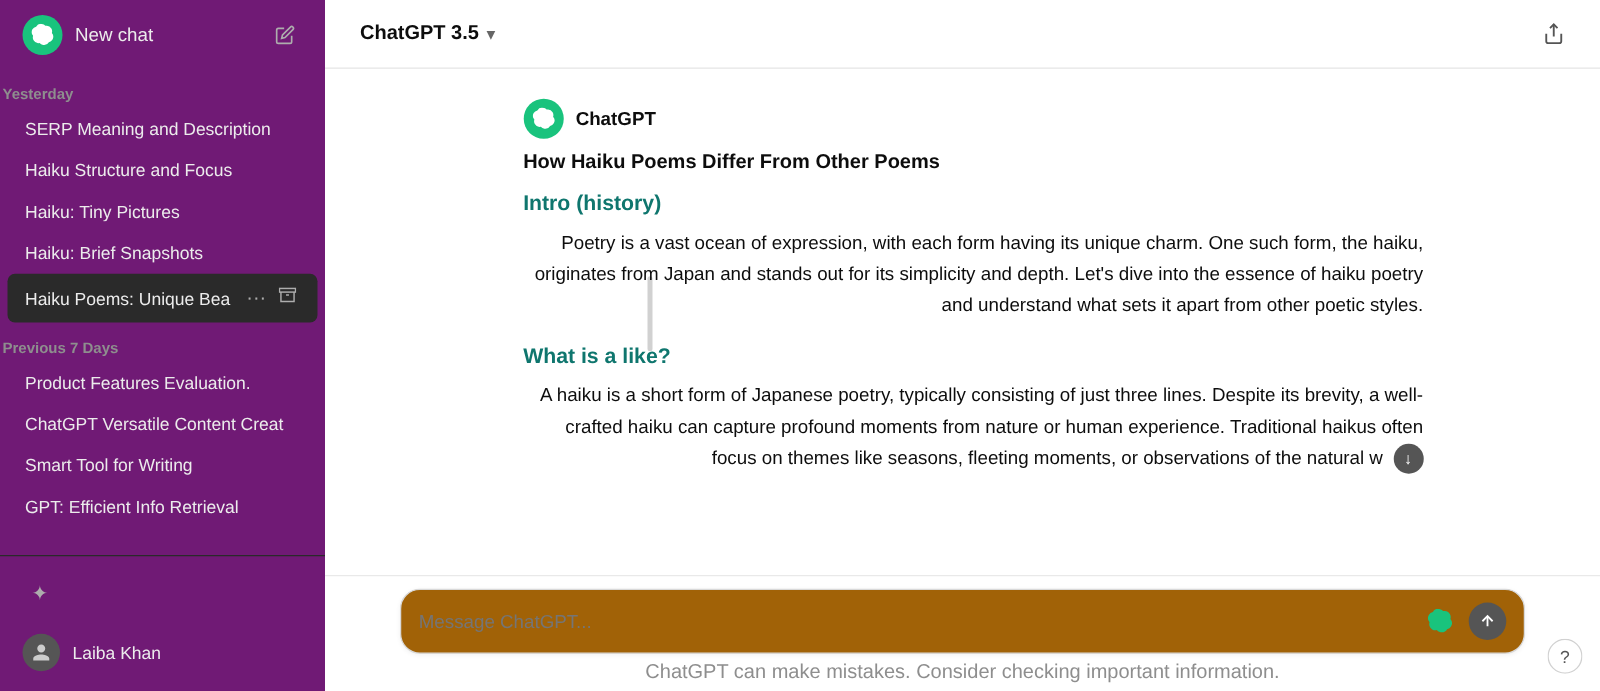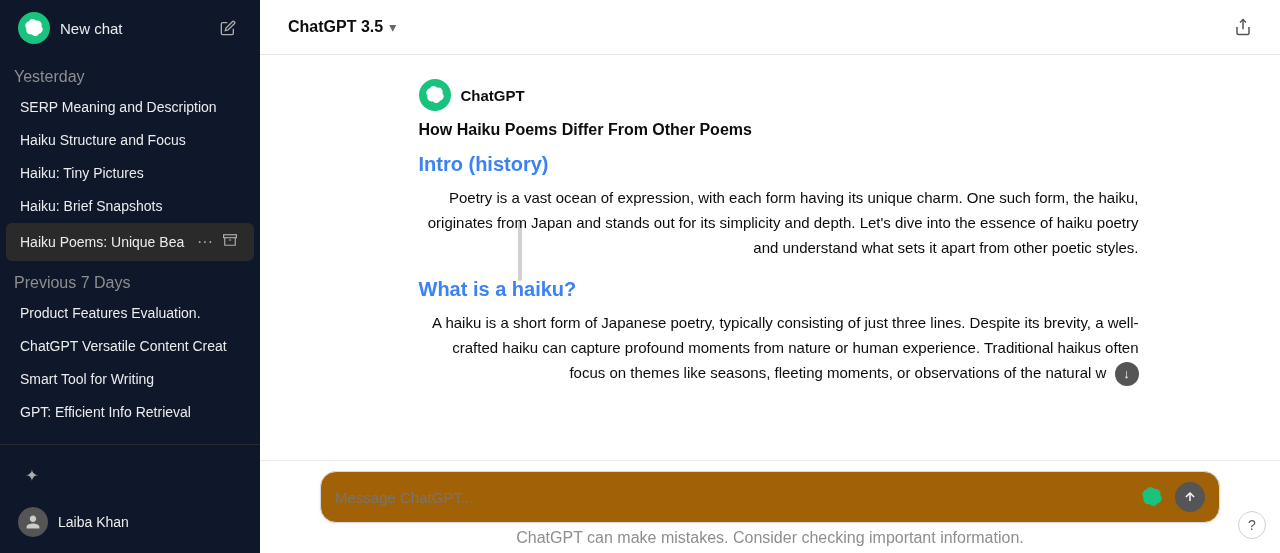--- a/index.html
+++ b/index.html
@@ -2,21 +2,21 @@
 <html><head>
   <meta charset="utf-8">
   <style>
     * { margin: 0; padding: 0; box-sizing: border-box; }
     body { font-family: -apple-system, BlinkMacSystemFont, 'Segoe UI', sans-serif; background: #fff; display: flex; height: 553px; overflow: hidden; }
 
     
     #sidebar {
       width: 260px;
       min-width: 260px;
-      background: #0f172a;
+      background: #701a75;
       color: #ececec;
       display: flex;
       flex-direction: column;
       height: 553px;
       overflow: hidden;
     }
 
     #sidebar-header {
       display: flex;
       align-items: center;
@@ -55,24 +55,24 @@
       height: 28px;
       display: flex;
       align-items: center;
       justify-content: center;
       border-radius: 6px;
       cursor: pointer;
       color: #adadad;
     }
 
     .sidebar-section-label {
-      font-size: 16px;
+      font-size: 12px;
       color: #8e8e8e;
-      padding: 12px 14px 4px 14px;
-      font-weight: 400;
+      padding: 12px 14px 4px 2px;
+      font-weight: 700;
     }
 
     .sidebar-item {
       padding: 8px 14px;
       font-size: 14px;
       color: #ececec;
       cursor: pointer;
       border-radius: 6px;
       margin: 1px 6px;
       white-space: nowrap;
@@ -266,23 +266,23 @@
     }
 
     .response-title {
       font-size: 16px;
       font-weight: 700;
       color: #0d0d0d;
       margin-bottom: 14px;
     }
 
     .section-heading {
-      font-size: 20px;
+      font-size: 17px;
       font-weight: 700;
-      color: #3b82f6;
+      color: #0f766e;
       margin-bottom: 10px;
     }
 
     .response-body {
       font-size: 15px;
       line-height: 1.65;
       color: #0d0d0d;
       margin-bottom: 18px;
       position: relative;
       text-align: right;
@@ -491,21 +491,21 @@
       </div>
 
       <div class="response-title">How Haiku Poems Differ From Other Poems</div>
 
       <div>
         <div class="section-heading">Intro (history)</div>
         <div class="response-body">Poetry is a vast ocean of expression, with each form having its unique charm. One such form, the haiku, originates from Japan and stands out for its simplicity and depth. Let's dive into the essence of haiku poetry and understand what sets it apart from other poetic styles.</div>
       </div>
 
       <div>
-        <div class="section-heading">What is a haiku?</div>
+        <div class="section-heading">What is a like?</div>
         <div class="response-body">
           <span>A haiku is a short form of Japanese poetry, typically consisting of just three lines. Despite its brevity, a well-crafted haiku can capture profound moments from nature or human experience. Traditional haikus often focus on themes like seasons, fleeting moments, or observations of the natural w</span>
           <span class="scroll-down-btn">↓</span>
         </div>
       </div>
     </div>
   </div>
 
   <div id="input-area">
     <div class="input-box">

